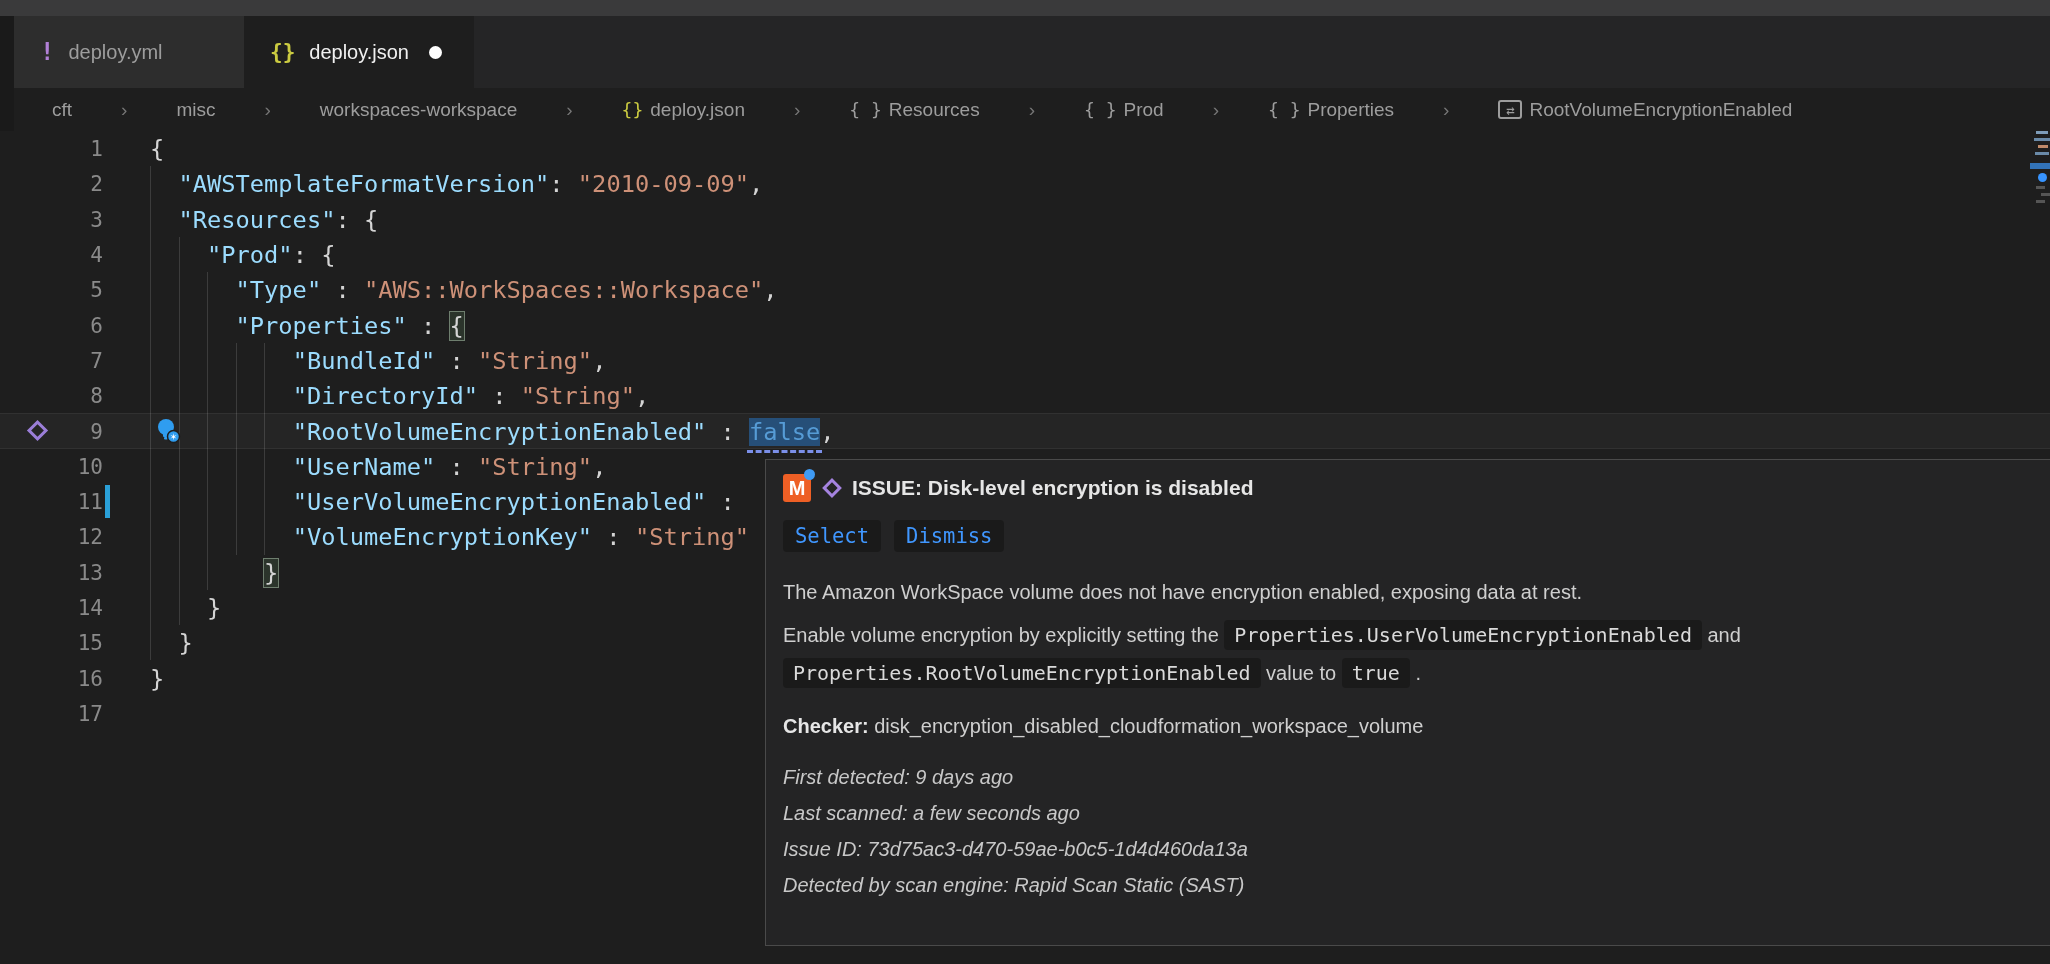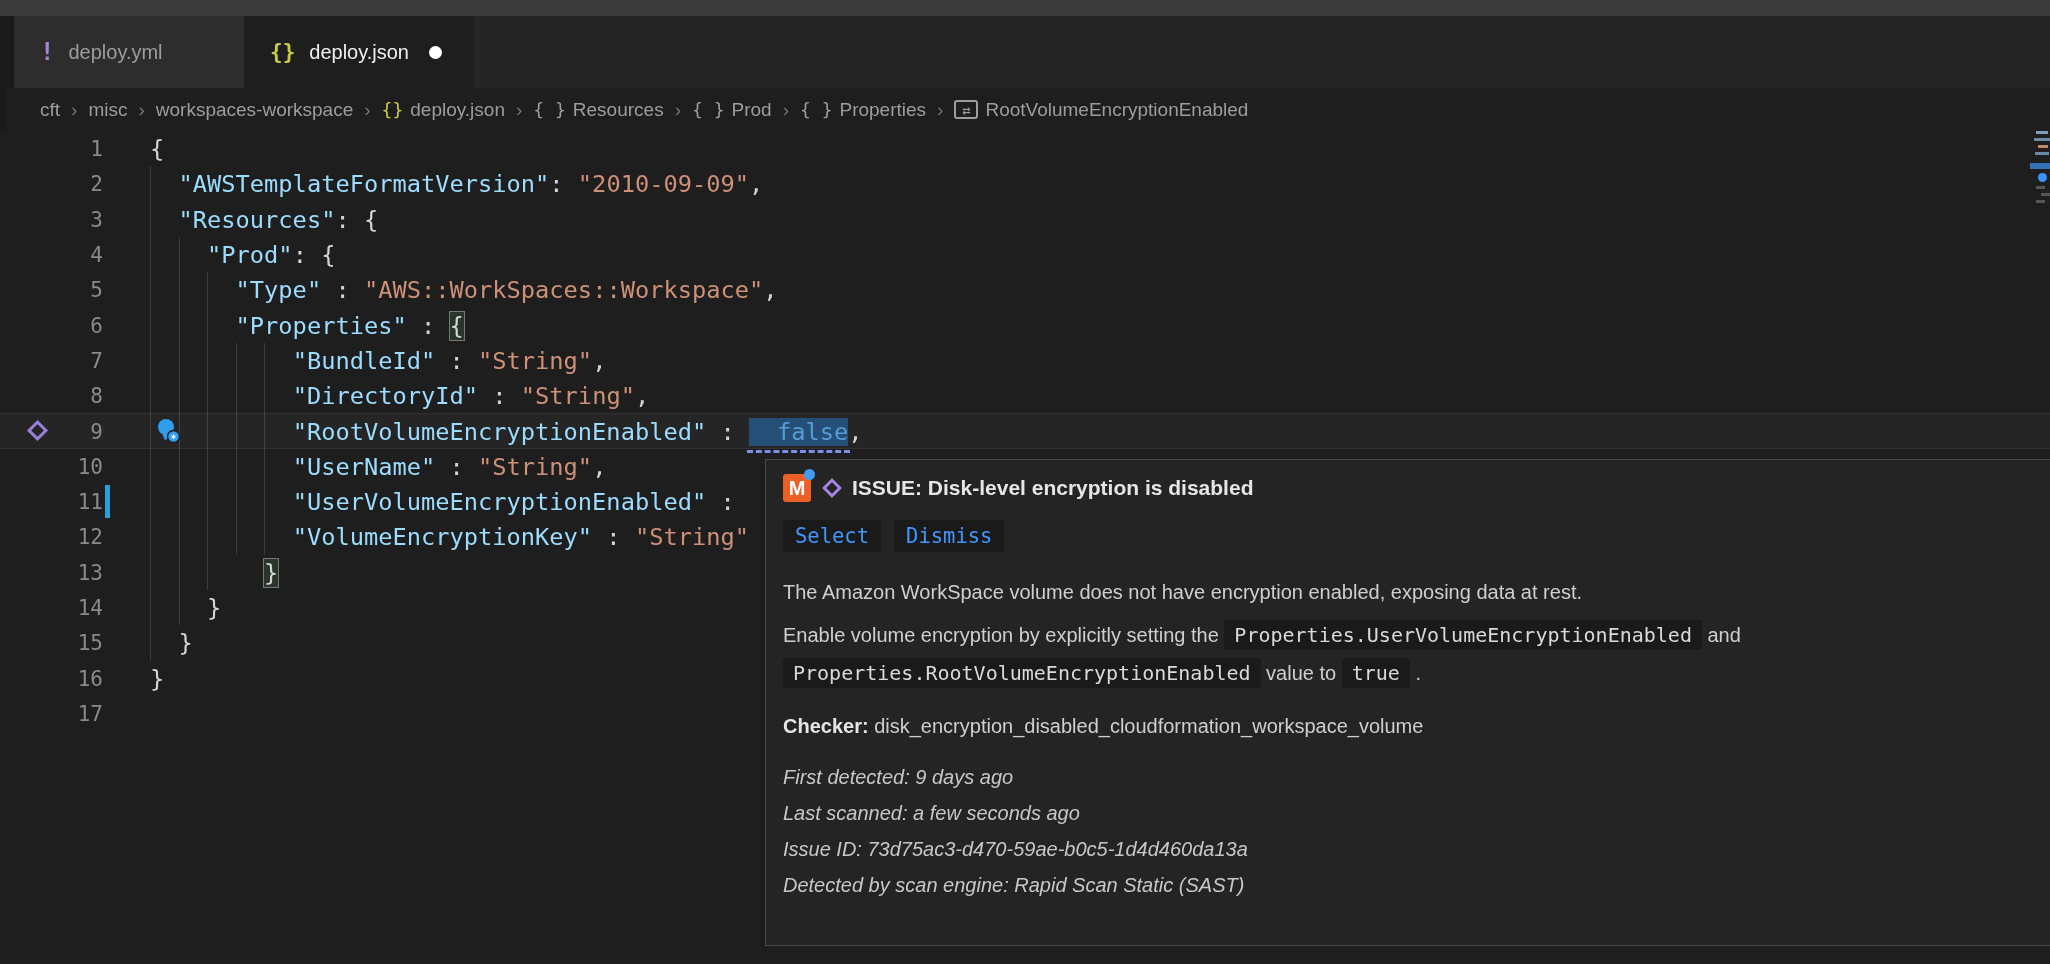--- a/index.html
+++ b/index.html
@@ -15,36 +15,36 @@
   .edge-strip { position:absolute; left:0; top:16px; width:14px; height:948px; background:#1a1a1a; }
   
   .tabbar { position:absolute; left:14px; top:16px; right:0; height:72px; background:#252526; display:flex; align-items:stretch; }
   .tab { display:flex; align-items:center; padding:0 30px 0 26px; font-size:20px; color:#9d9d9d; background:#2d2d2d; cursor:pointer; min-width:230px; }
   .tab.active { background:#1e1e1e; color:#f0f0f0; }
   .tab .tab-icon { font-family:"DejaVu Sans Mono", monospace; font-weight:bold; font-size:21px; margin-right:14px; }
   .tab .icon-yaml { color:#b180d7; font-size:24px; }
   .tab .icon-json { color:#cbcb41; }
   .tab .tab-dot { width:13px; height:13px; border-radius:50%; background:#ffffff; margin-left:20px; }
   
-  .breadcrumb { position:absolute; left:6px; top:88px; right:0; height:43px; background:#1e1e1e; display:flex; align-items:center; padding-left:34px; font-size:19px; color:#9d9d9d; white-space:nowrap; }
+  .breadcrumb { position:absolute; left:18px; top:88px; right:0; height:43px; background:#1e1e1e; display:flex; align-items:center; padding-left:34px; font-size:19px; color:#9d9d9d; white-space:nowrap;gap:38px; }
   .crumb { display:flex; align-items:center; cursor:pointer; }
   .crumb-sep { color:#767676; margin:0 11px; font-size:19px; }
   .crumb-icon { font-family:"DejaVu Sans Mono", monospace; margin-right:7px; font-size:18px; color:#9d9d9d; }
   .crumb-icon.icon-json { color:#cbcb41; }
   .crumb-icon.icon-bool { display:inline-flex; align-items:center; justify-content:center; width:24px; height:19px; border:2px solid #9d9d9d; border-radius:3px; font-size:14px; line-height:1; }
   
   .editor { position:absolute; left:0; top:131px; right:0; bottom:0; background:#1e1e1e; }
   .code-row { position:absolute; left:0; right:0; height:36px; }
   .code-row.issue-row { background:rgba(250,250,250,0.035); border-top:1px solid rgba(255,255,255,0.06); border-bottom:1px solid rgba(255,255,255,0.06); }
   .line-num { position:absolute; left:0; top:0; width:103px; text-align:right; font-family:"DejaVu Sans Mono", monospace; font-size:21px; line-height:36px; color:#8a8a8a; }
   .line-content { position:absolute; left:150px; top:0; font-family:"DejaVu Sans Mono", monospace; font-size:23.7px; line-height:36px; white-space:pre; color:#d4d4d4; }
   .tok-key  { color:#9cdcfe; }
   .tok-str  { color:#ce9178; }
   .tok-punc { color:#d4d4d4; }
-  .tok-bool { color:#569cd6;padding-left:28px; }
+  .tok-bool { color:#569cd6; }
   .bracket-hl { outline:1px solid #6e7e6e; background:rgba(90,130,90,0.22); }
   .issue-hl { position:relative; background:#264f78; }
   .issue-hl::after { content:""; position:absolute; left:-2px; right:-2px; bottom:-7px; border-bottom:3px dashed #7b8fe8; }
   .indent-guide { position:absolute; width:1px; background:#3c3c3c; }
   .gutter-diamond { position:absolute; width:15px; height:15px; border:3px solid #9b7ed8; transform:rotate(45deg); background:transparent; }
   .modified-bar { position:absolute; width:5px; background:#2aa0d8; }
   .lightbulb { position:absolute; width:27px; height:27px; }
   .minimap-mark { position:absolute; }
   
   .hover-tip { position:absolute; left:765px; top:459px; width:1285px; height:487px; background:#242425; border:1.5px solid #4a4a4a; border-right:none; padding:13px 22px 0 17px; overflow:hidden; }

